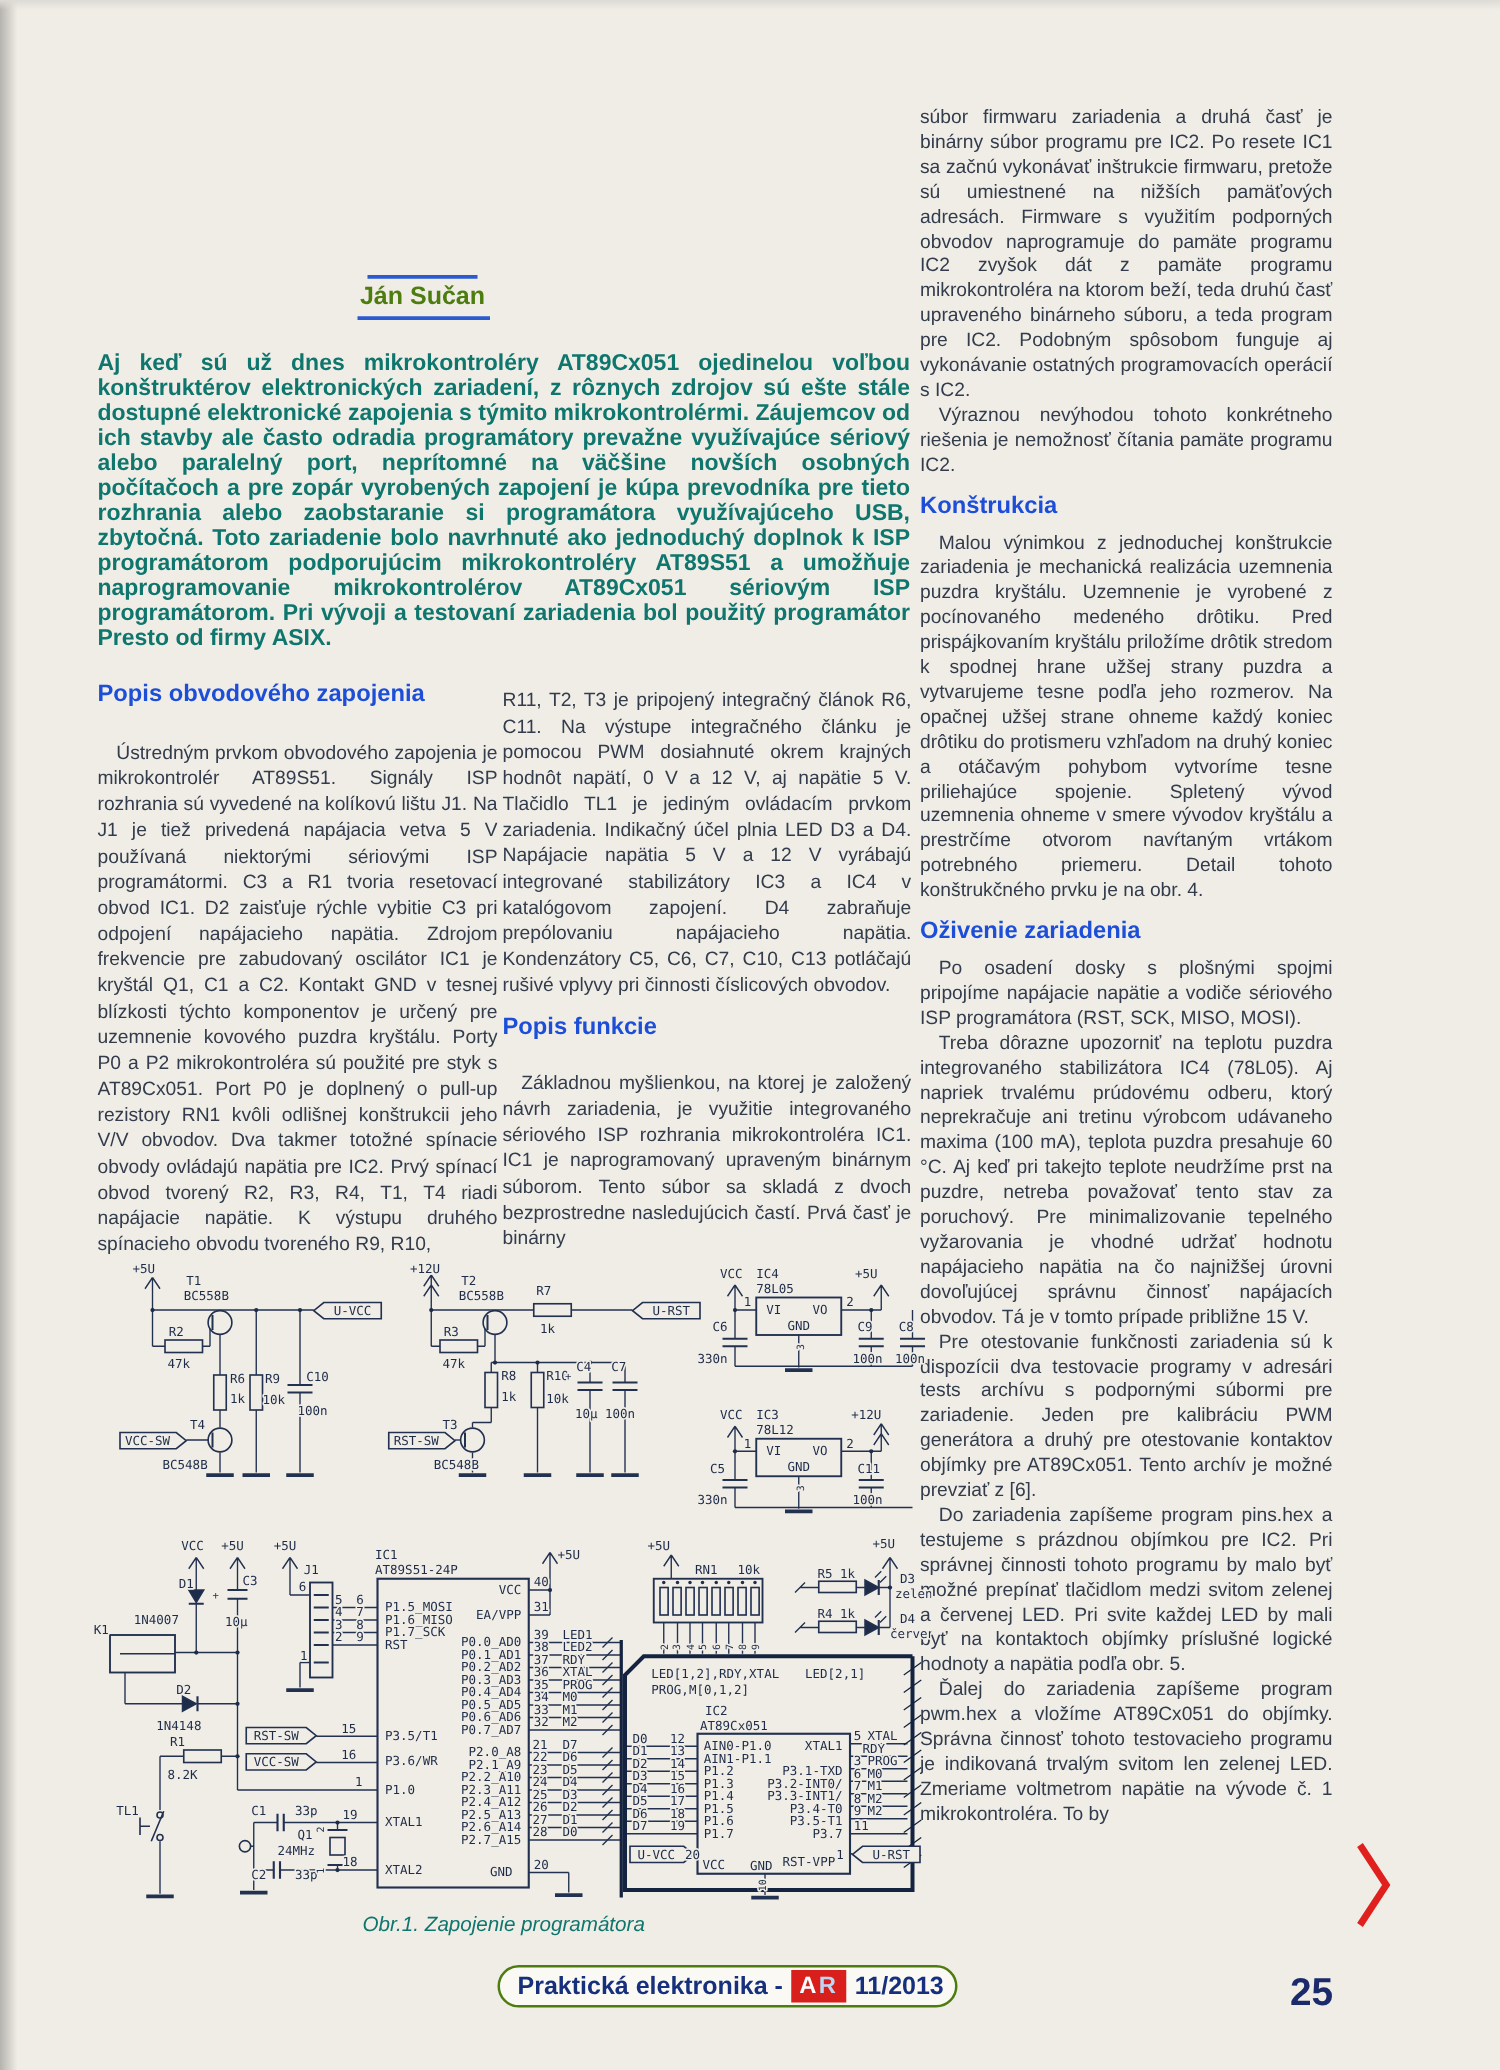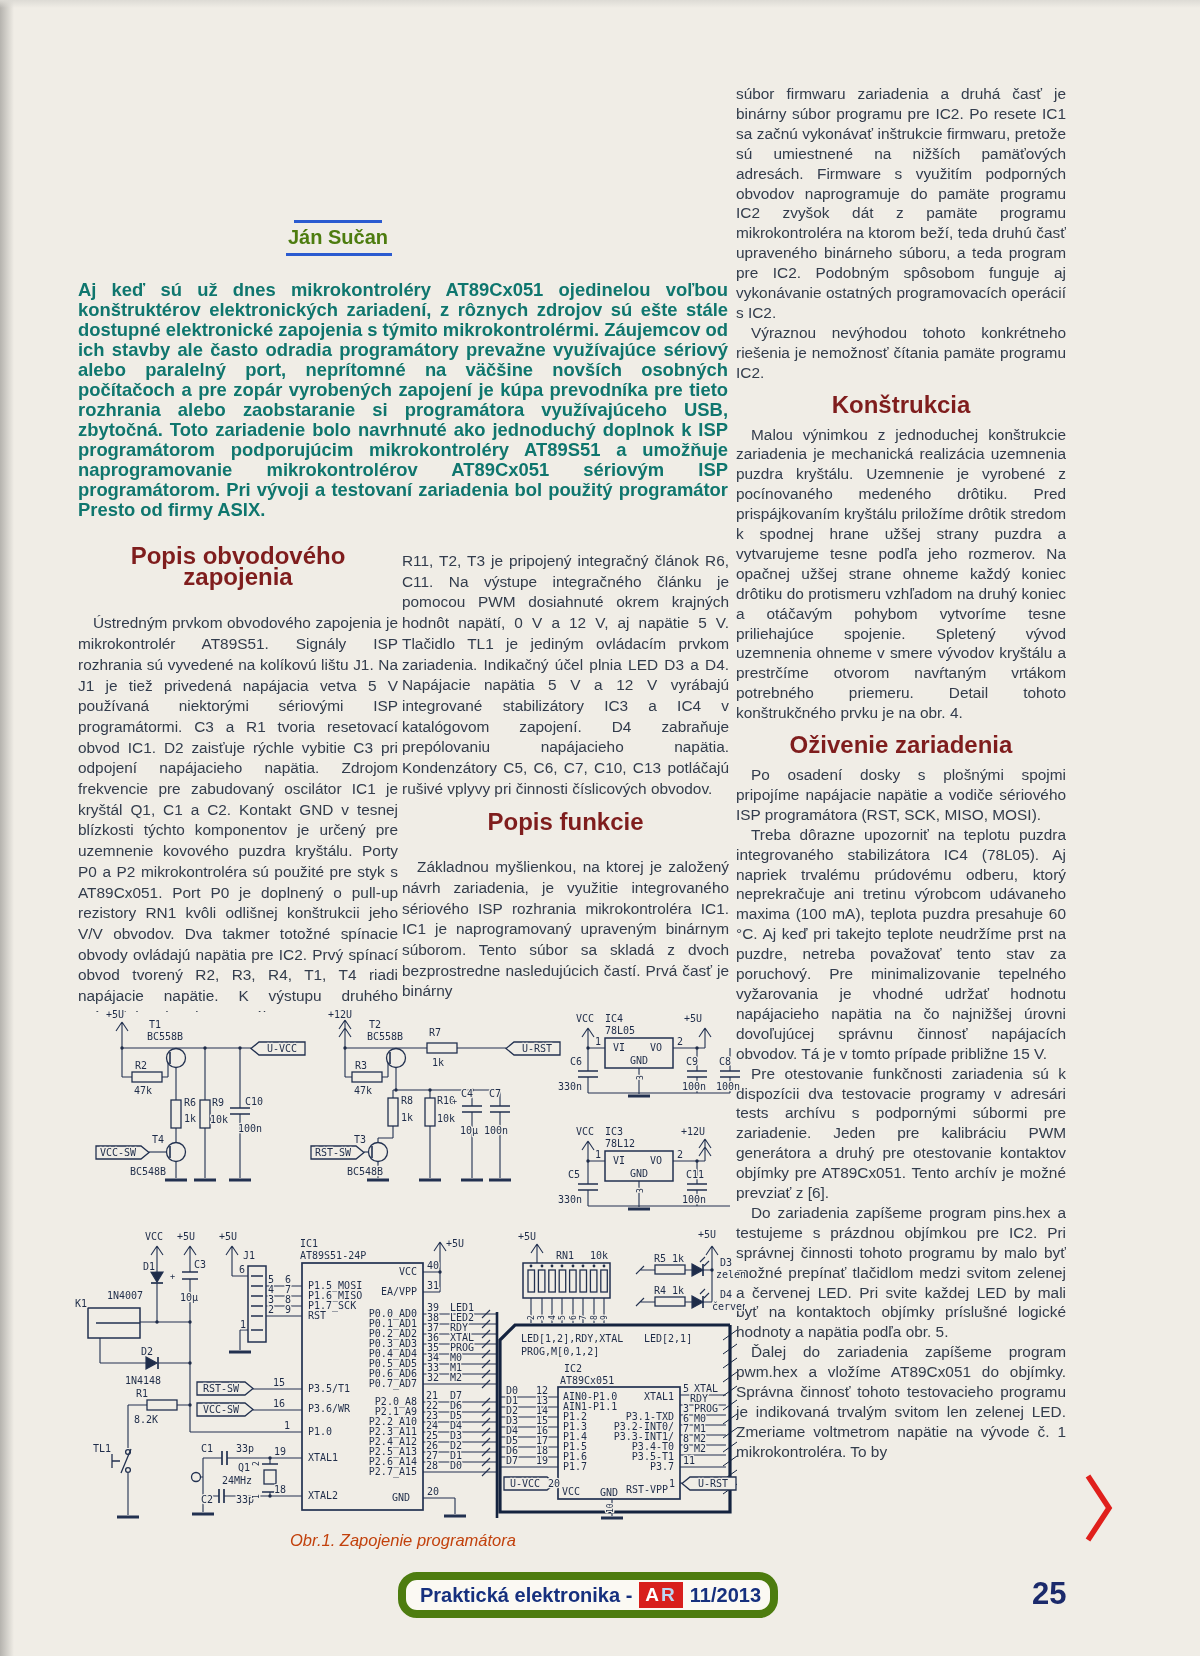--- a/index.html
+++ b/index.html
@@ -17,40 +17,40 @@
   .rule2{left:286px;top:253px;width:106px;}
   .author{position:absolute;left:238px;top:226px;width:200px;text-align:center;
           font-size:20px;font-weight:bold;color:#4d7c0f;}
 
   .lead{position:absolute;left:78px;top:280px;width:650px;text-align:justify;
         font-size:18.4px;line-height:20px;font-weight:bold;color:#0f766e;}
 
   .col{position:absolute;text-align:justify;color:#323c4c;font-size:15.4px;line-height:20.7px;}
   .col p{margin:0;text-indent:15px;}
   .col p.ni{text-indent:0;}
-  .col .h{color:#7f1d1d;font-weight:bold;font-size:24px;text-align:center;text-indent:0;}
+  .col .h{color:#1d4ed8;font-weight:bold;font-size:19px;text-indent:0;}
   #col1{left:78px;top:546px;width:320px;height:466px;overflow:hidden;}
   #col1 .h{margin:0 0 26px 0;}
   #col2{left:402px;top:551px;width:327px;height:460px;overflow:hidden;}
   #col2 .h{margin:13px 0 24px 0;}
   #col3{left:736px;top:84px;width:330px;height:1420px;overflow:hidden;font-size:15.4px;line-height:19.9px;}
   #col3 .h{margin:12px 0 10px 0;}
 
   .figure{position:absolute;left:75px;top:1002px;width:670px;height:536px;}
   #schematic{position:absolute;left:0;top:0;}
   #schematic text{font-family:"DejaVu Sans Mono",monospace;font-size:10px;fill:#1e2c49;
                   paint-order:stroke;stroke:#f0ede6;stroke-width:2.6px;stroke-linejoin:round;}
   #schematic text.e{text-anchor:end;}
   #schematic text.c{text-anchor:middle;}
   #schematic text.r{font-size:8px;}
   #schematic text.p{font-size:8.5px;}
   .fig-caption{position:absolute;left:290px;top:1531px;width:340px;font-size:16.5px;
-               font-style:italic;color:#c2410c;}
-
-  .footer{position:absolute;left:398px;top:1572px;height:30px;border:8px solid #4d7c0f;
+               font-style:italic;color:#0f766e;}
+
+  .footer{position:absolute;left:398px;top:1572px;height:30px;border:2px solid #4d7c0f;
           border-radius:19px;background:#fbf9f3;display:flex;align-items:center;
           padding:0 9px 0 14px;gap:7px;}
   .footer .brand{font-size:20px;font-weight:bold;color:#16307e;white-space:nowrap;}
   .footer .logo{background:#d81f1c;font-weight:bold;font-size:19px;padding:3px 6px 4px 6px;
                 letter-spacing:2px;line-height:1;}
   .footer .logo .la{color:#ffffff;}
   .footer .logo .lr{color:#bcd7f2;}
   .footer .issue{font-size:20px;font-weight:bold;color:#16307e;white-space:nowrap;}
   .pagenum{position:absolute;left:1032px;top:1576px;font-size:31px;font-weight:bold;color:#1b2a6b;}
   .chevron{position:absolute;left:1080px;top:1470px;}

